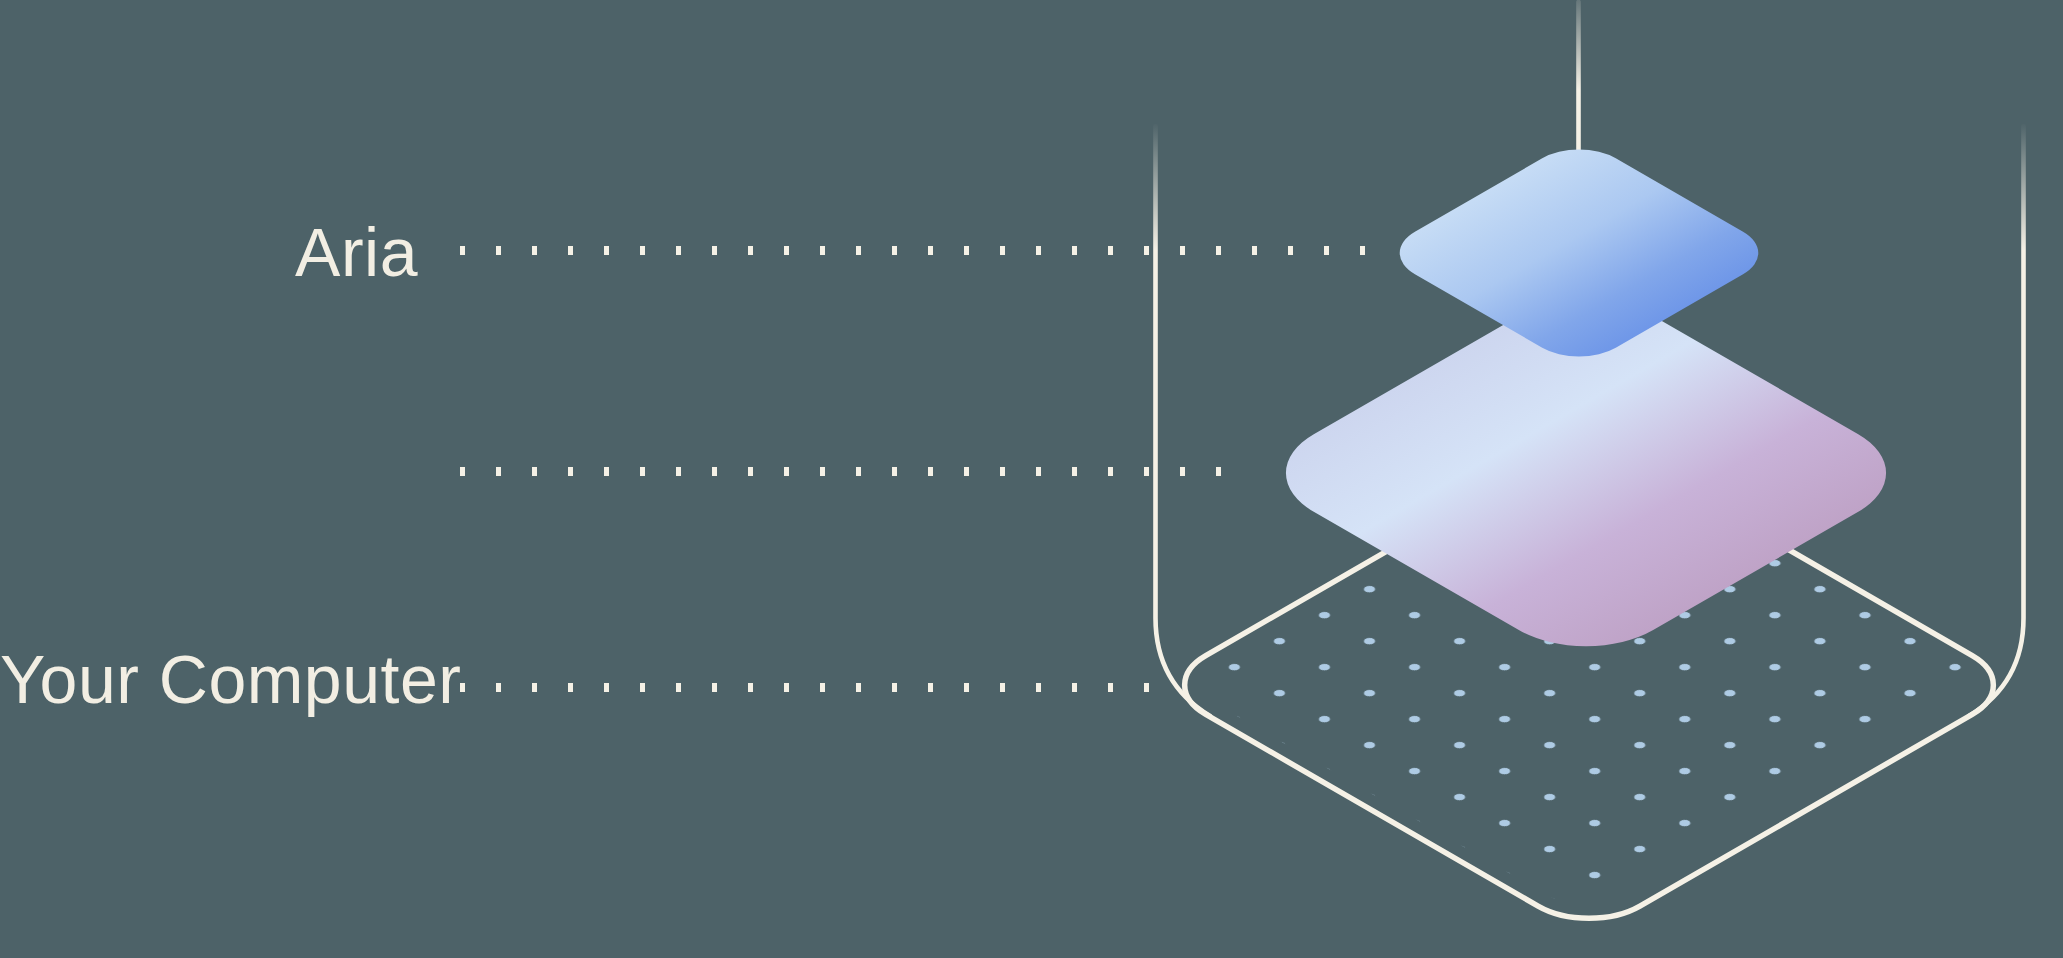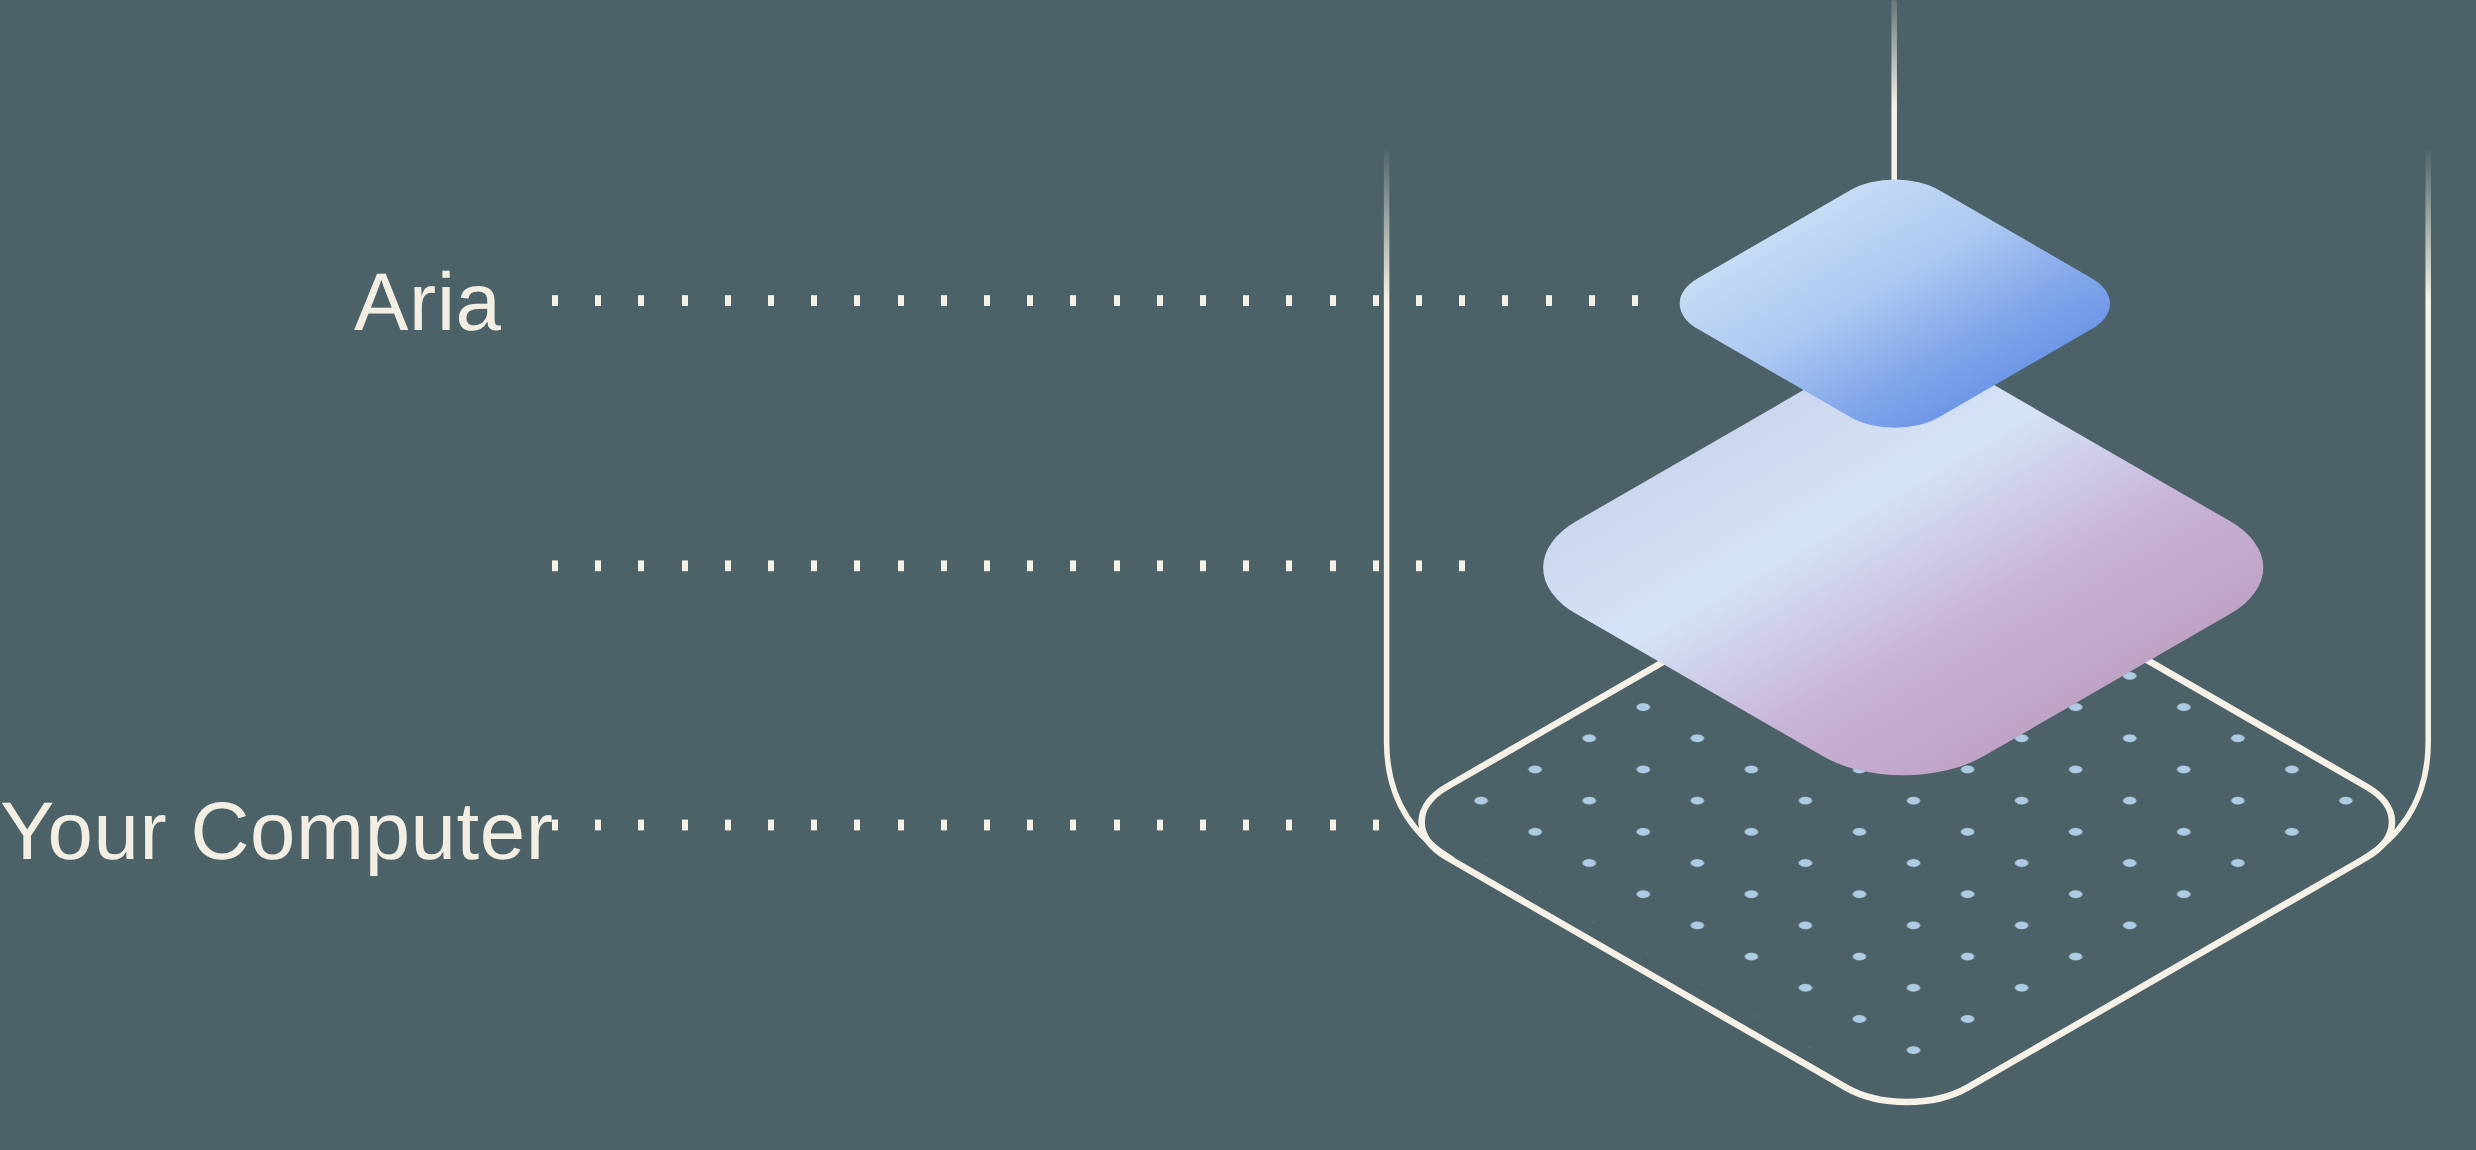--- a/index.html
+++ b/index.html
@@ -30,21 +30,21 @@
     text-align: right;
     font-size: 68px;
     line-height: 68px;
     font-weight: 400;
     color: #f2eee3;
     letter-spacing: 0.5px;
     white-space: nowrap;
   }
   .label-aria     { top: 218px; }
   .label-ehr      { top: 437px; }
-  .label-computer { top: 659px; }
+  .label-computer { top: 645px; }
 
   .dotted-line {
     position: absolute;
     height: 9px;
     background-image: repeating-linear-gradient(
       to right,
       #f5f1e6 0px, #f5f1e6 5px,
       rgba(0,0,0,0) 5px, rgba(0,0,0,0) 36px
     );
   }

